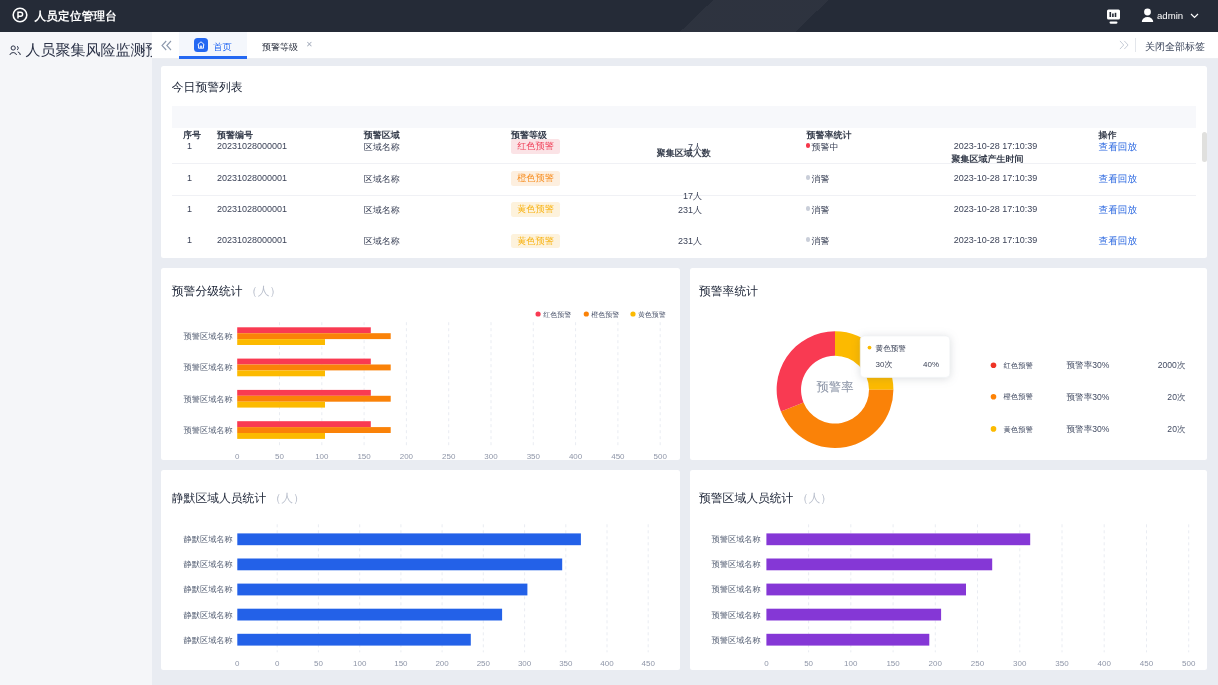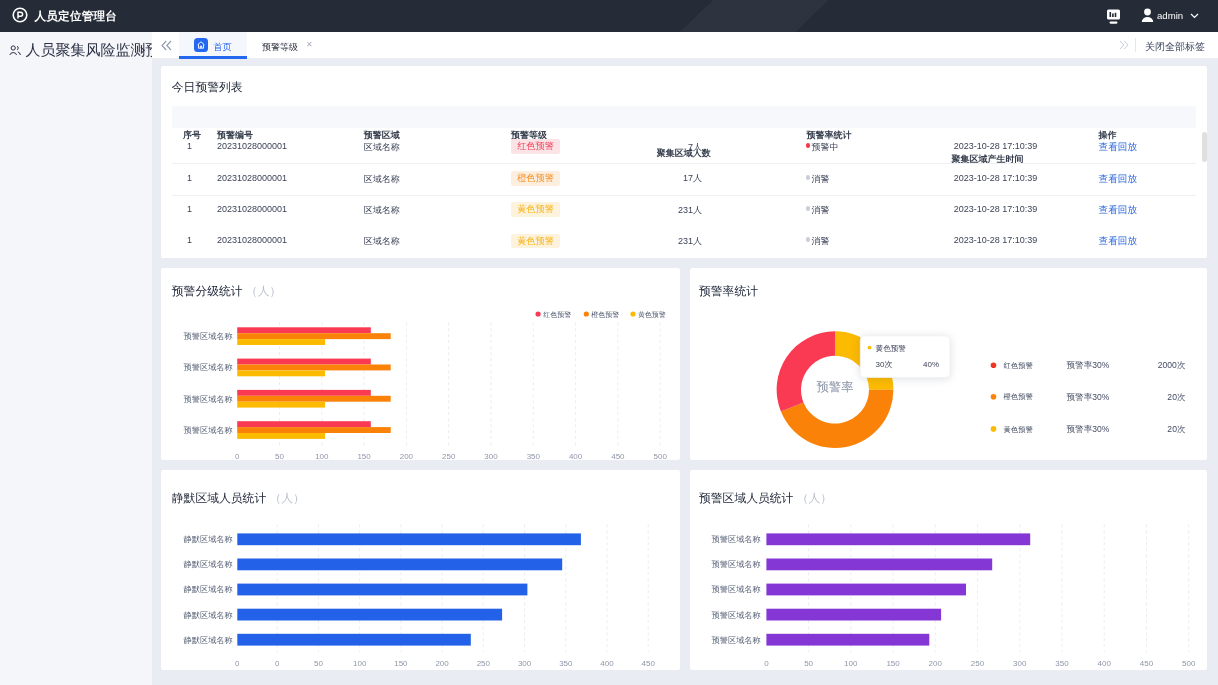--- a/index.html
+++ b/index.html
@@ -134,21 +134,21 @@
   <div class="td" style="right:516px;top:140.9px;">7人</div>
   <div class="dot" style="left:805.6px;top:143.4px;background:#f5374a;"></div>
   <div class="td" style="left:811.5px;top:140.9px;">预警中</div>
   <div class="td" style="left:953.8px;top:140.9px;">2023-10-28 17:10:39</div>
   <div class="link" style="left:1098.6px;top:140.9px;">查看回放</div>
 
   <div class="td" style="left:187px;top:172.8px;">1</div>
   <div class="td" style="left:217px;top:172.8px;">20231028000001</div>
   <div class="td" style="left:363.7px;top:172.8px;">区域名称</div>
   <div class="tag org" style="top:170.9px;">橙色预警</div>
-  <div class="td" style="right:516px;top:172px;">17人</div>
+  <div class="td" style="right:516px;top:190px;">17人</div>
   <div class="dot" style="left:805.6px;top:175.3px;background:#c9ced9;"></div>
   <div class="td" style="left:811.5px;top:172.8px;">消警</div>
   <div class="td" style="left:953.8px;top:172.8px;">2023-10-28 17:10:39</div>
   <div class="link" style="left:1098.6px;top:172.8px;">查看回放</div>
 
   <div class="td" style="left:187px;top:203.8px;">1</div>
   <div class="td" style="left:217px;top:203.8px;">20231028000001</div>
   <div class="td" style="left:363.7px;top:203.8px;">区域名称</div>
   <div class="tag yel" style="top:202.2px;">黄色预警</div>
   <div class="td" style="right:516px;top:203.8px;">231人</div>

